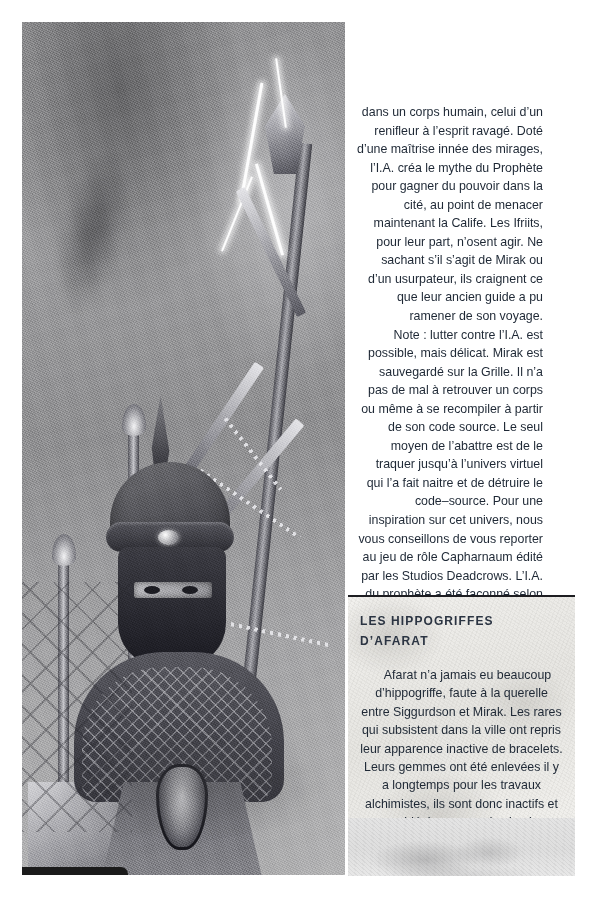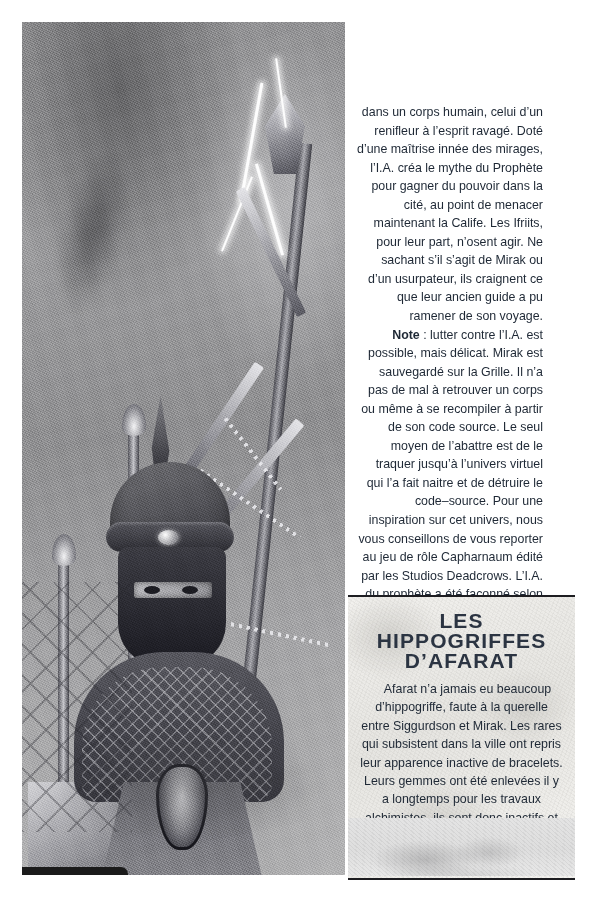--- a/index.html
+++ b/index.html
@@ -213,21 +213,21 @@
     color: #1e2835;
     font-family: "Liberation Sans", sans-serif;
     font-size: 12.4px;
     line-height: 18.55px;
     text-align: right;
     hyphens: none;
   }
   .body-copy + .body-copy {
     text-indent: 14px;
   }
-  .b { font-weight: bold; }
+  .b { font-weight: normal; }
   .i { }
 
   
   .sidebar-box {
     position: absolute;
     left: 348px;
     top: 595px;
     width: 227px;
     border-top: 2px solid #1d1d21;
     border-bottom: 2px solid #1d1d21;
@@ -247,25 +247,24 @@
     opacity: .30;
     background-image:
       repeating-linear-gradient(33deg, rgba(120,118,112,.22) 0 1px, rgba(0,0,0,0) 1px 3px),
       repeating-linear-gradient(112deg, rgba(120,118,112,.18) 0 1px, rgba(0,0,0,0) 1px 4px);
   }
   .sidebar-inner {
     position: relative;
     padding: 14px 12px 14px 12px;
   }
   .sidebar-title {
-    margin: 0 0 9px 0;
-    text-align: center;
+    margin: 0 0 15px 0;
     color: #2b3442;
     font-family: "Liberation Sans", sans-serif;
-    font-size: 21px;
+    font-size: 12px;
     font-weight: bold;
     letter-spacing: 1.1px;
     line-height: 20px;
     text-transform: uppercase;
   }
   .sidebar-text {
     margin: 0;
     color: #1e2835;
     font-family: "Liberation Sans", sans-serif;
     font-size: 12.4px;

